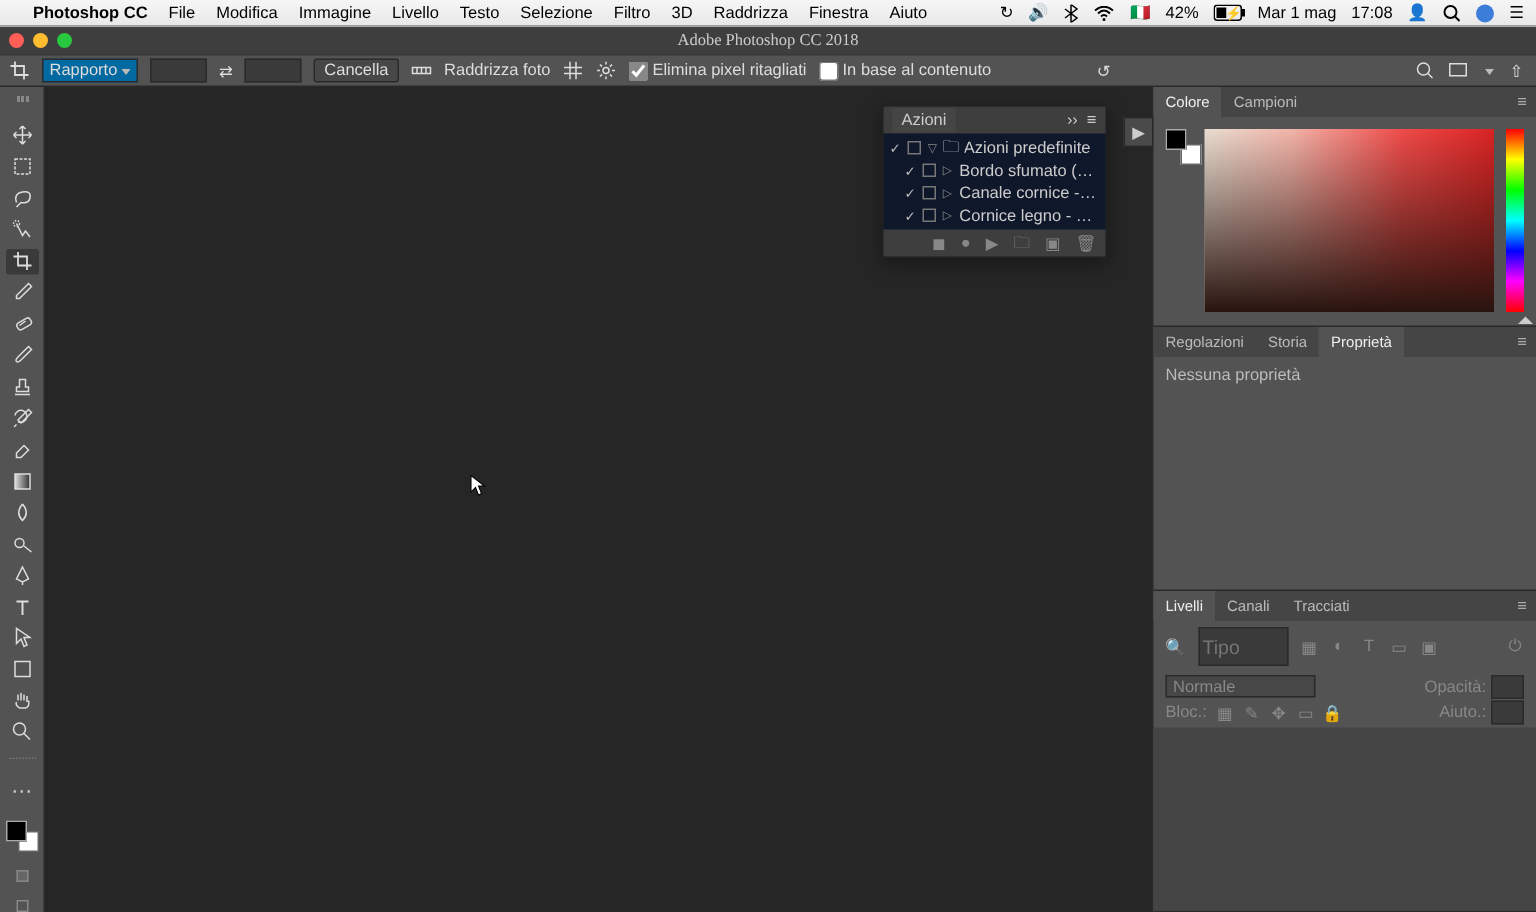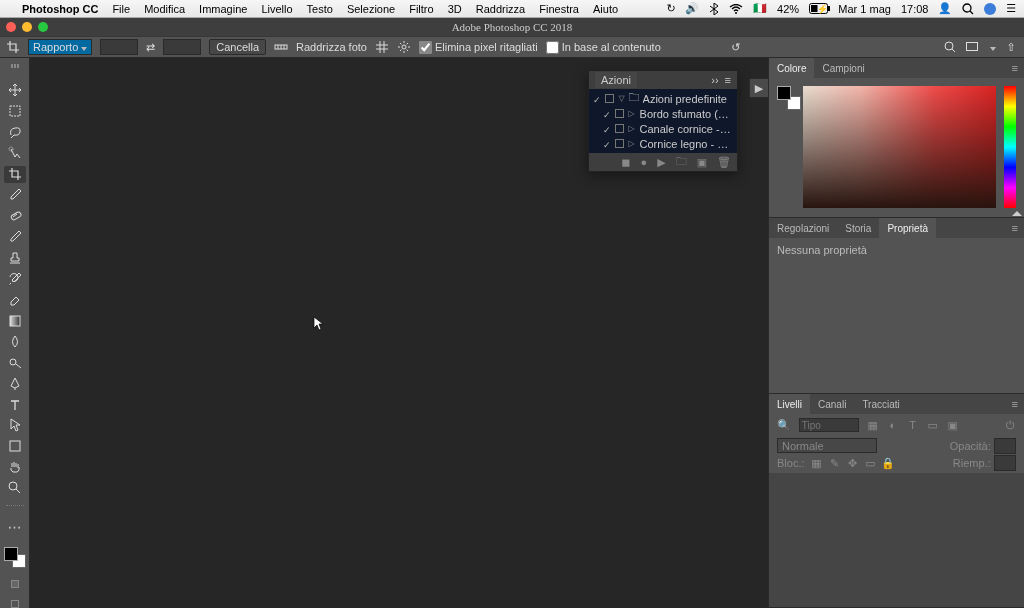--- a/index.html
+++ b/index.html
@@ -74,21 +74,21 @@
 .actions-panel .row { display: flex; align-items: center; gap: 4px; height: 15px; padding: 0 4px; }
 .actions-panel .row .ck::before { content: "✓"; color: #bbb; font-size: 9px; }
 .actions-panel .row .sq { width: 9px; height: 9px; border: 1px solid #777; }
 .actions-panel .row .tw { color: #888; font-size: 8px; width: 8px; text-align: center; }
 .actions-panel .row .fold { width: 9px; height: 9px; display: flex; align-items: center; justify-content: center; }
 .actions-panel .row .lbl { flex: 1; white-space: nowrap; overflow: hidden; text-overflow: ellipsis; }
 .actions-panel .ap-foot { height: 18px; background: #3e3e3e; display: flex; align-items: center; justify-content: flex-end; gap: 10px; padding: 0 6px; color: #888; }
 
 
 .layers-controls { display: flex; align-items: center; gap: 8px; padding: 4px 8px; color: #888; font-size: 10px; }
-.layers-controls input { background: #3a3a3a; border: 1px solid #2a2a2a; width: 60px; height: 14px; color: #888; font-size: 10px; padding: 0 2px; }
+.layers-controls input { background: #3a3a3a; border: 1px solid #2a2a2a; width: 60px; height: 14px; color: #888; font-size: 13px; padding: 12px 2px; }
 .layers-controls .filt-ic { width: 12px; height: 12px; display: flex; align-items: center; justify-content: center; }
 .blend-row { display: flex; align-items: center; justify-content: space-between; padding: 2px 8px 4px; color: #888; font-size: 10px; }
 .blend-row .sel { background: #474747; border: 1px solid #2a2a2a; height: 15px; width: 100px; display: flex; align-items: center; padding: 0 4px; }
 .lock-row { display: flex; align-items: center; gap: 6px; padding: 0 8px 4px; color: #888; font-size: 10px; }
 .lock-row .mic { width: 12px; height: 12px; display: flex; align-items: center; justify-content: center; }
 .layers-area { flex: 1; background: #454545; }
 
 
 .chev::after { content: ""; display: inline-block; border-left: 3px solid transparent; border-right: 3px solid transparent; border-top: 4px solid #bbb; margin-left: 3px; }
 </style>
@@ -452,17 +452,17 @@
         </div>
       <span><span>Opacità:</span> <span style="background:#3a3a3a;padding:1px 4px;border:1px solid #2a2a2a;color:#777;">&nbsp;&nbsp;&nbsp;&nbsp;</span></span>
     </div>
     <div class="lock-row">
       <span>Bloc.:</span>
       <span class="mic">▦</span>
       <span class="mic">✎</span>
       <span class="mic">✥</span>
       <span class="mic">▭</span>
       <span class="mic">🔒</span>
-      <span style="margin-left:auto;"><span>Riemp.:</span> <span style="background:#3a3a3a;padding:1px 4px;border:1px solid #2a2a2a;color:#777;">&nbsp;&nbsp;&nbsp;&nbsp;</span></span>
+      <span style="margin-left:auto;"><span>Aiuto.:</span> <span style="background:#3a3a3a;padding:1px 4px;border:1px solid #2a2a2a;color:#777;">&nbsp;&nbsp;&nbsp;&nbsp;</span></span>
     </div>
     <div class="layers-area"></div>
   </div>
 </div>
 
 </body></html>

